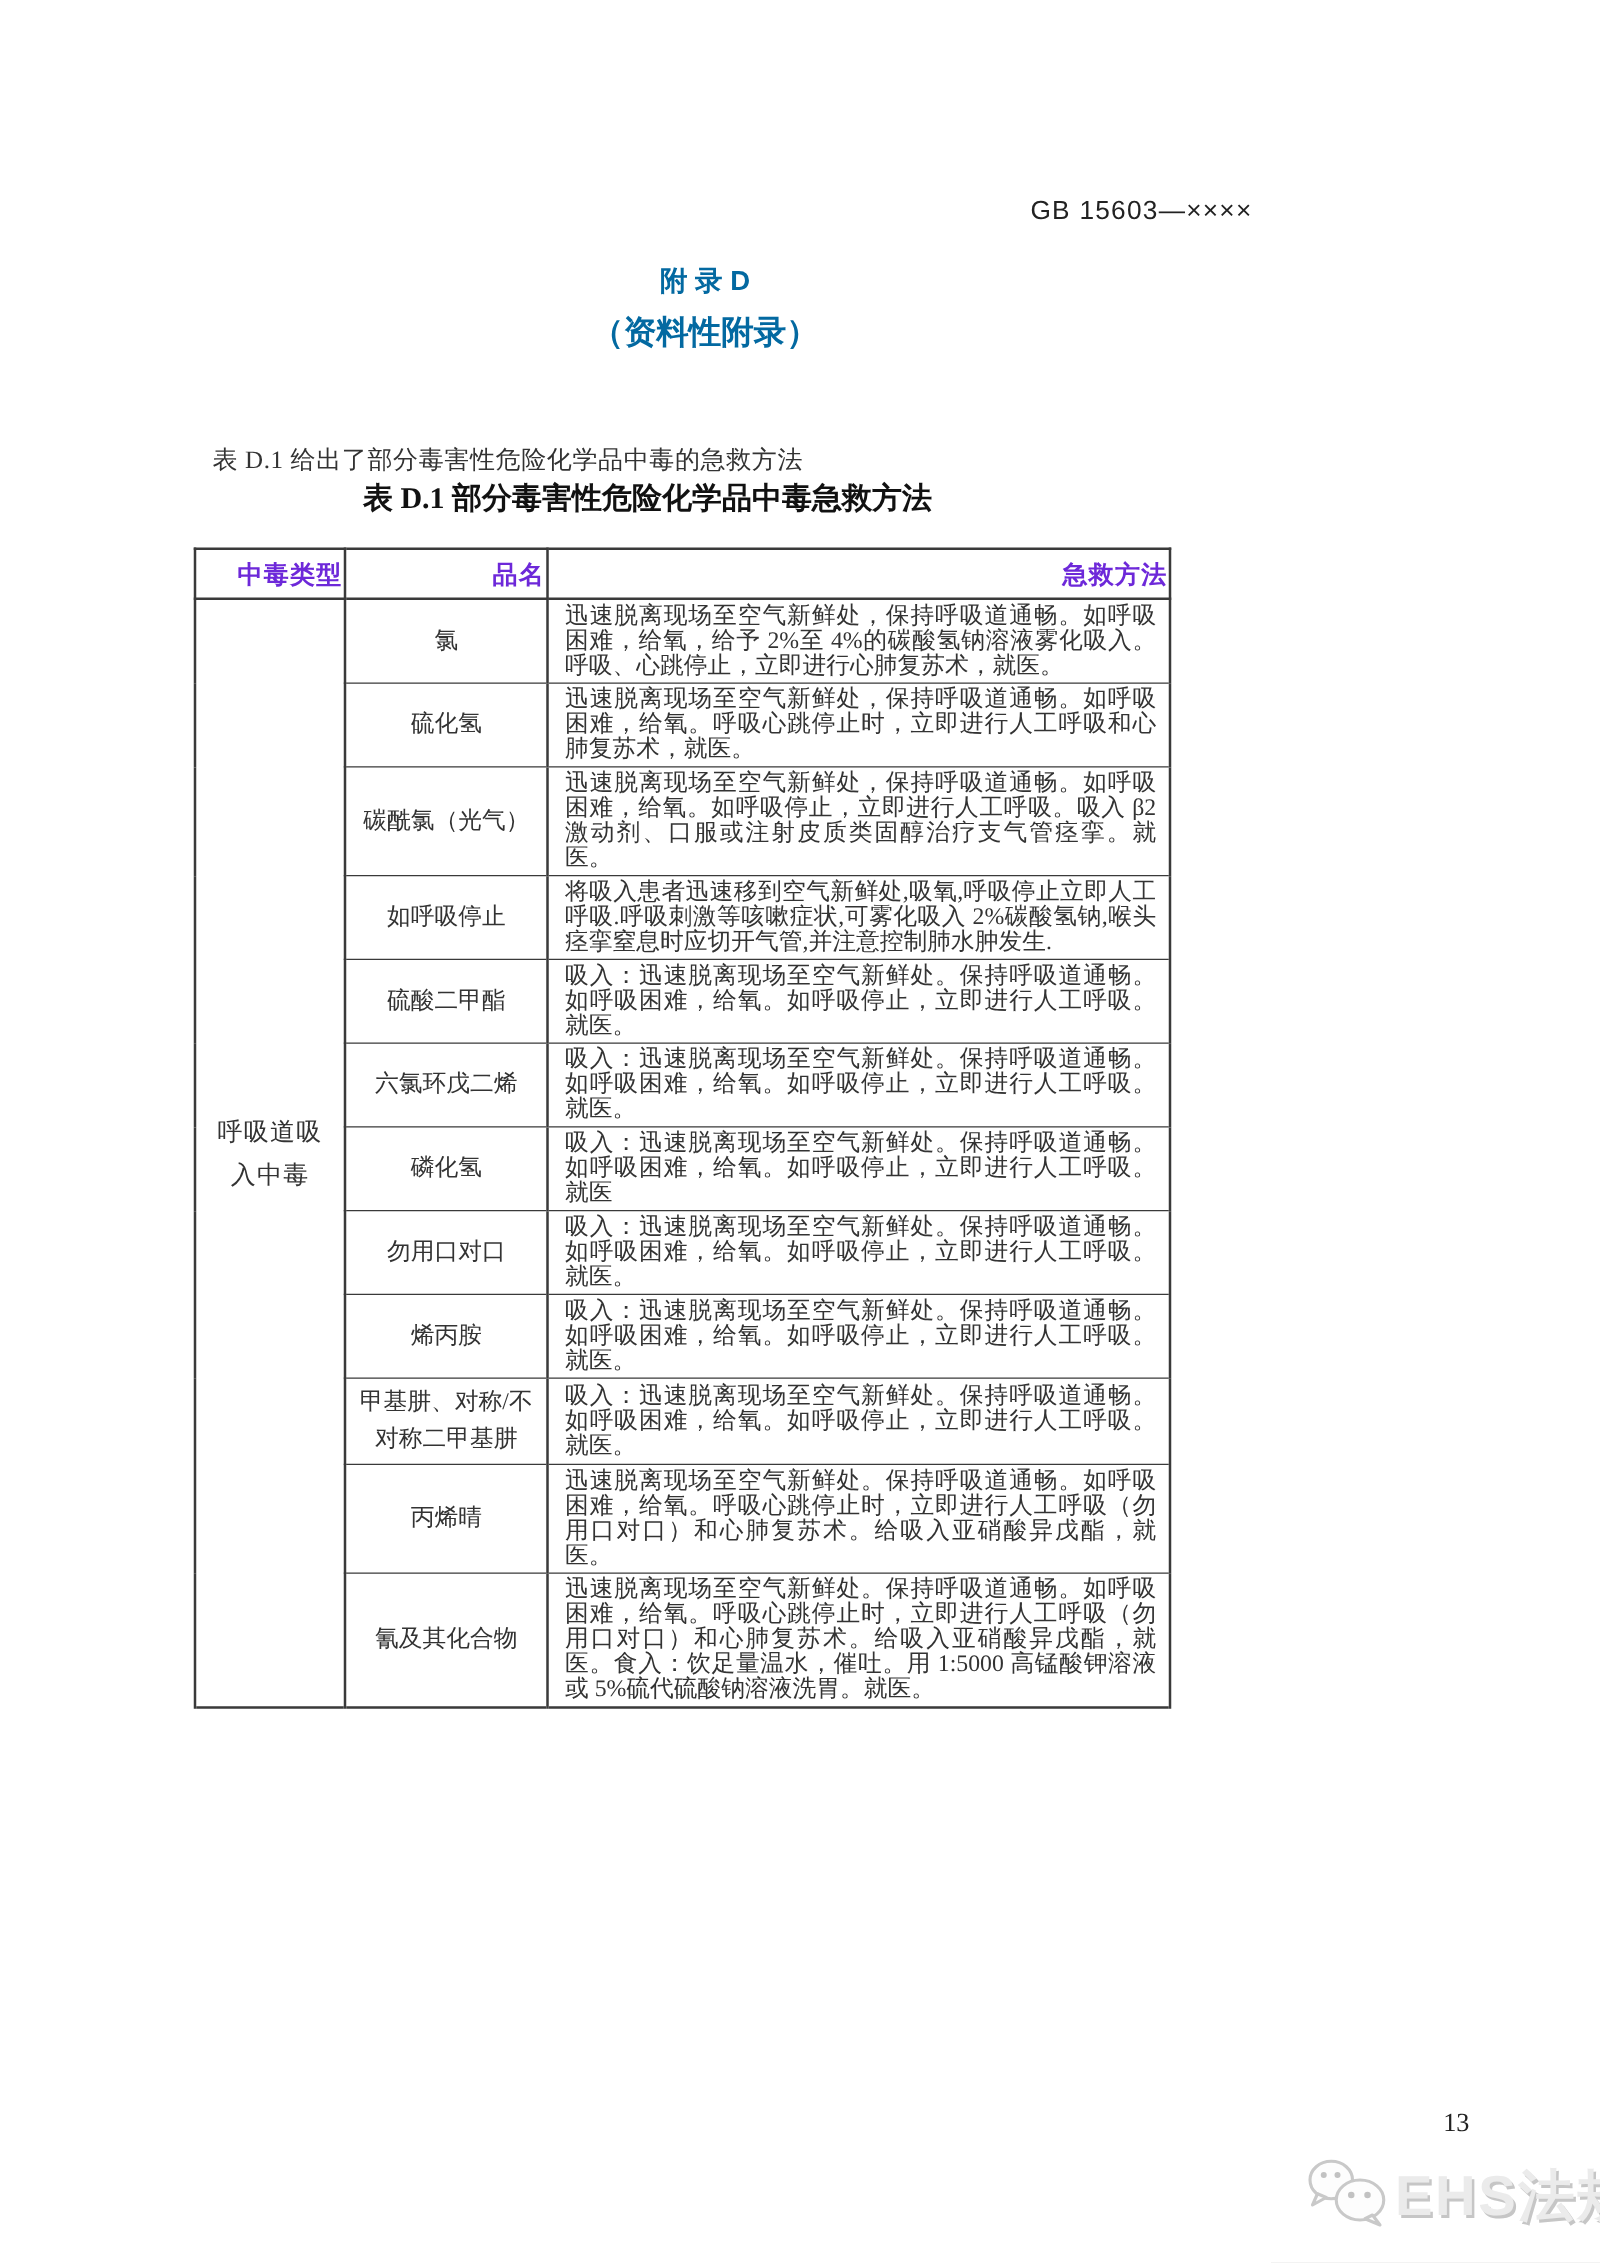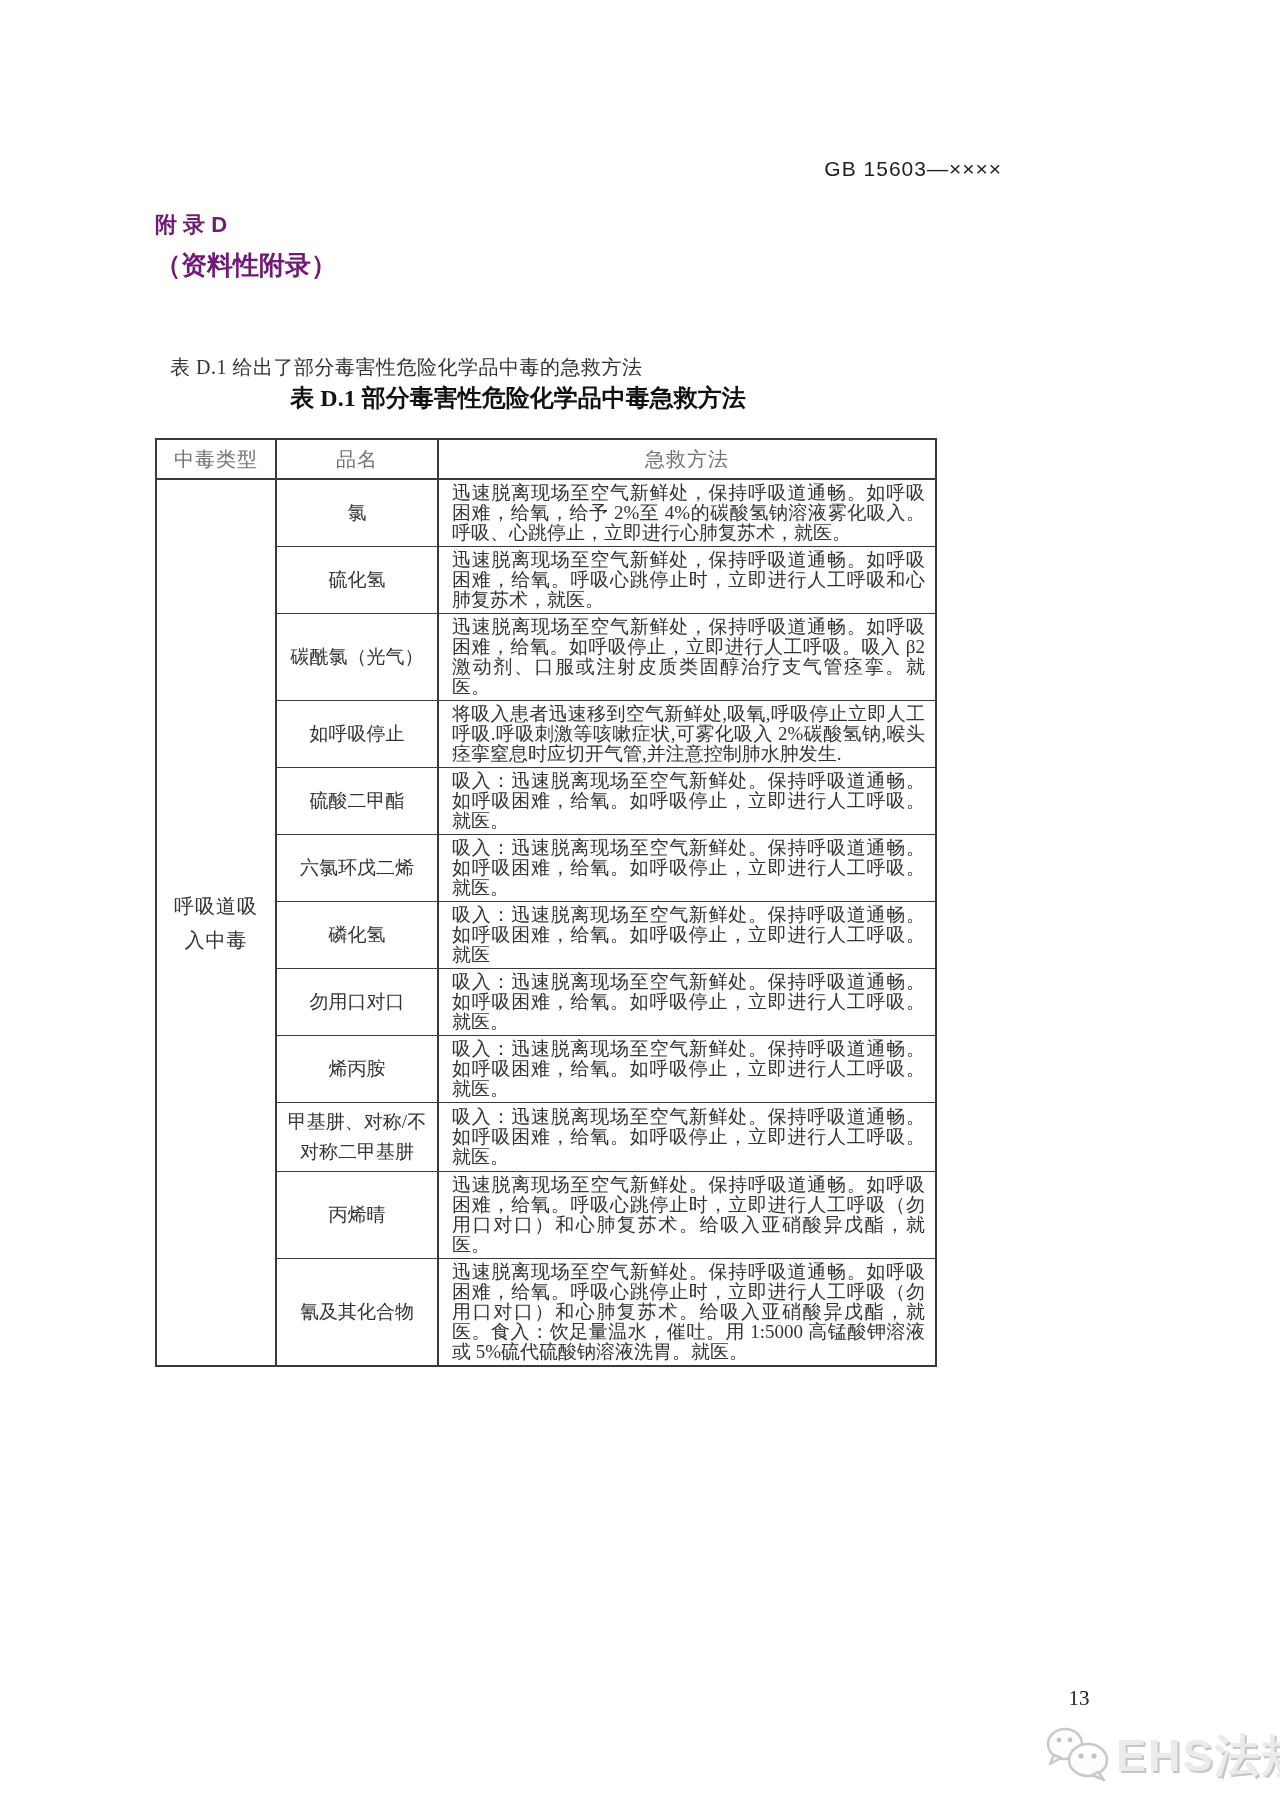--- a/index.html
+++ b/index.html
@@ -17,24 +17,24 @@
     top: 157px; left: 700px; width: 302px;
     text-align: right;
     font-family: "Liberation Sans", sans-serif;
     font-size: 21px;
     letter-spacing: 1px;
     color: #222222;
   }
   .appendix-title, .appendix-subtitle, .appendix-heading {
     position: absolute;
     left: 155px; width: 818px;
-    text-align: left;
+    text-align: center;
     font-family: "Liberation Sans", sans-serif;
     font-weight: bold;
-    color: #701a75;
+    color: #0369a1;
   }
   .appendix-title   { top: 210px; font-size: 22px; }
   .appendix-subtitle{ top: 248px; font-size: 26px; }
   .appendix-heading { top: 288px; font-size: 21px; letter-spacing: 0.5px; }
   .intro {
     position: absolute;
     top: 334px; left: 170px;
     font-size: 20px;
     letter-spacing: 0.5px;
     color: #333333;
@@ -51,25 +51,25 @@
   table.gb-table {
     position: absolute;
     top: 438px; left: 155px;
     width: 780px;
     border-collapse: collapse;
     table-layout: fixed;
     border: 2px solid #3a3a3a;
   }
   .gb-table th {
     border: 2px solid #3a3a3a;
-    font-weight: normal;
+    font-weight: bold;
     font-size: 20px;
     height: 36px;
-    text-align: center;
-    color: #737373;
+    text-align: right;
+    color: #6d28d9;
     letter-spacing: 1px;
   }
   .gb-table td {
     border: 1px solid #3a3a3a;
     border-left: 2px solid #3a3a3a;
     border-right: 2px solid #3a3a3a;
     vertical-align: middle;
     color: #333333;
   }
   td.type-cell {
@@ -87,21 +87,21 @@
   }
   td.method-cell {
     font-size: 19px;
     line-height: 20px;
     padding: 3px 10px 3px 13px;
     text-align: justify;
     text-align-last: left;
   }
   .page-number {
     position: absolute;
-    top: 1686px; left: 1034px; width: 90px;
+    top: 1686px; left: 1120px; width: 90px;
     text-align: center;
     font-size: 21px;
     color: #222222;
   }
   .watermark {
     position: absolute;
     top: 1722px; left: 1040px;
     display: flex;
     align-items: center;
     gap: 4px;

